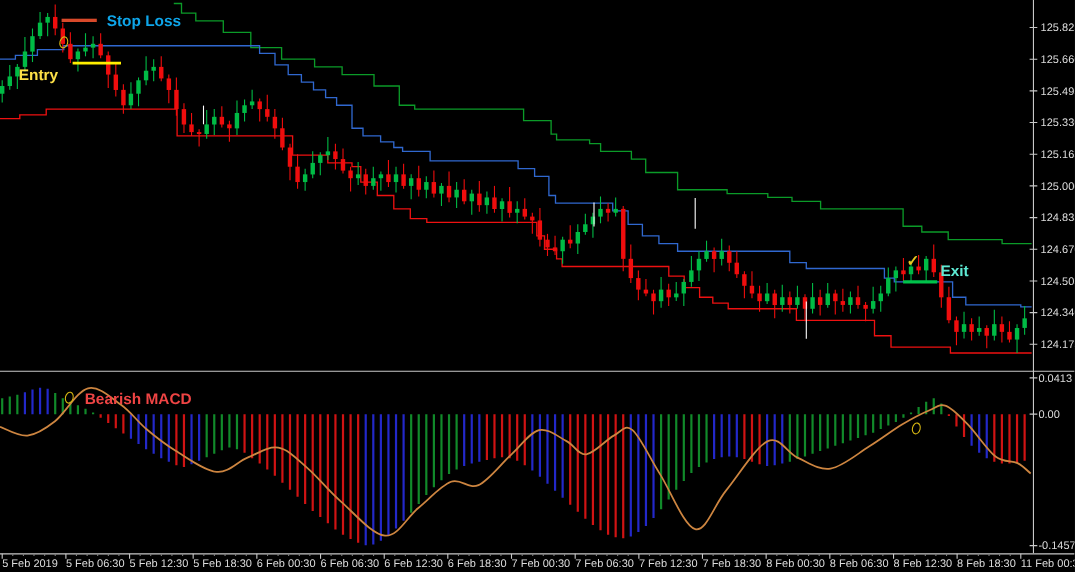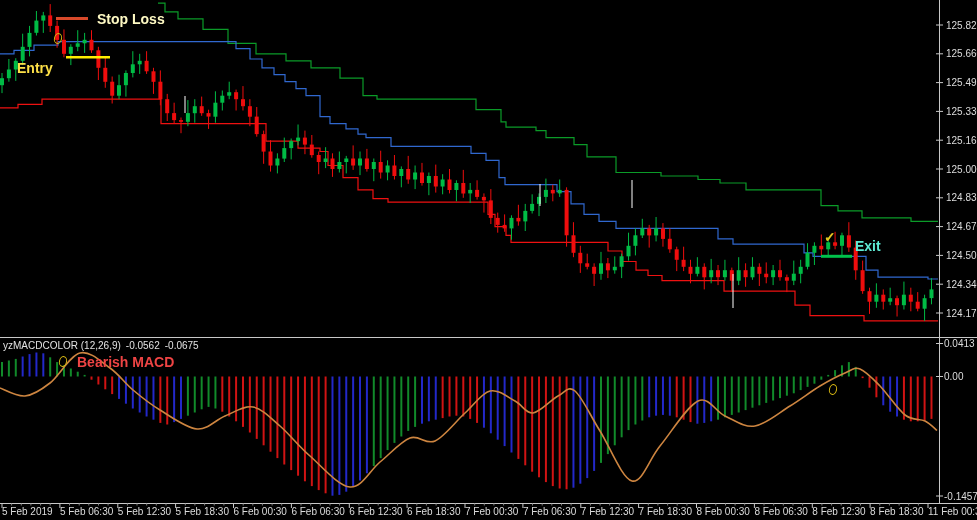--- a/index.html
+++ b/index.html
@@ -599,29 +599,26 @@
         <line x1="879.8" y1="503.5" x2="879.8" y2="505.5" stroke="#7d7d7d" stroke-width="1"></line>
         <line x1="889.4" y1="503.5" x2="889.4" y2="505.5" stroke="#7d7d7d" stroke-width="1"></line>
         <line x1="899.1" y1="503.5" x2="899.1" y2="505.5" stroke="#7d7d7d" stroke-width="1"></line>
         <line x1="908.7" y1="503.5" x2="908.7" y2="505.5" stroke="#7d7d7d" stroke-width="1"></line>
         <line x1="918.4" y1="503.5" x2="918.4" y2="505.5" stroke="#7d7d7d" stroke-width="1"></line>
         <line x1="928.0" y1="503.5" x2="928.0" y2="508" stroke="#c8c8c8" stroke-width="1"></line>
       </g>
     </svg>
 
 
-  <div class="overlay legend-sl" style="color: #fef9c3;">
+  <div class="overlay legend-sl" style="color: #0ea5e9;">
     <span class="swatch" style="background: rgb(216, 73, 42);"></span><span>Stop Loss</span>
   </div>
 
   <div class="overlay lbl-entry" style="color: #fde047;">Entry</div>
   <div class="overlay lbl-exit" style="color: #5eead4;">Exit</div>
   <div class="overlay check" style="color: rgb(232, 197, 32);">✓</div>
   <div class="overlay lbl-bearish" style="color: #ef4444;">Bearish MACD</div>
 
   <div class="oval" style="top:33px;left:54px;"></div>
   <div class="oval" style="top:356px;left:59px;"></div>
   <div class="oval" style="top:384px;left:829px;"></div>
 
-  <div class="overlay ind-lbl">
-    <span>yzMACDCOLOR (12,26,9)</span><span>-0.0562</span><span>-0.0675</span>
-  </div>
 </div>
 
 </body></html>

